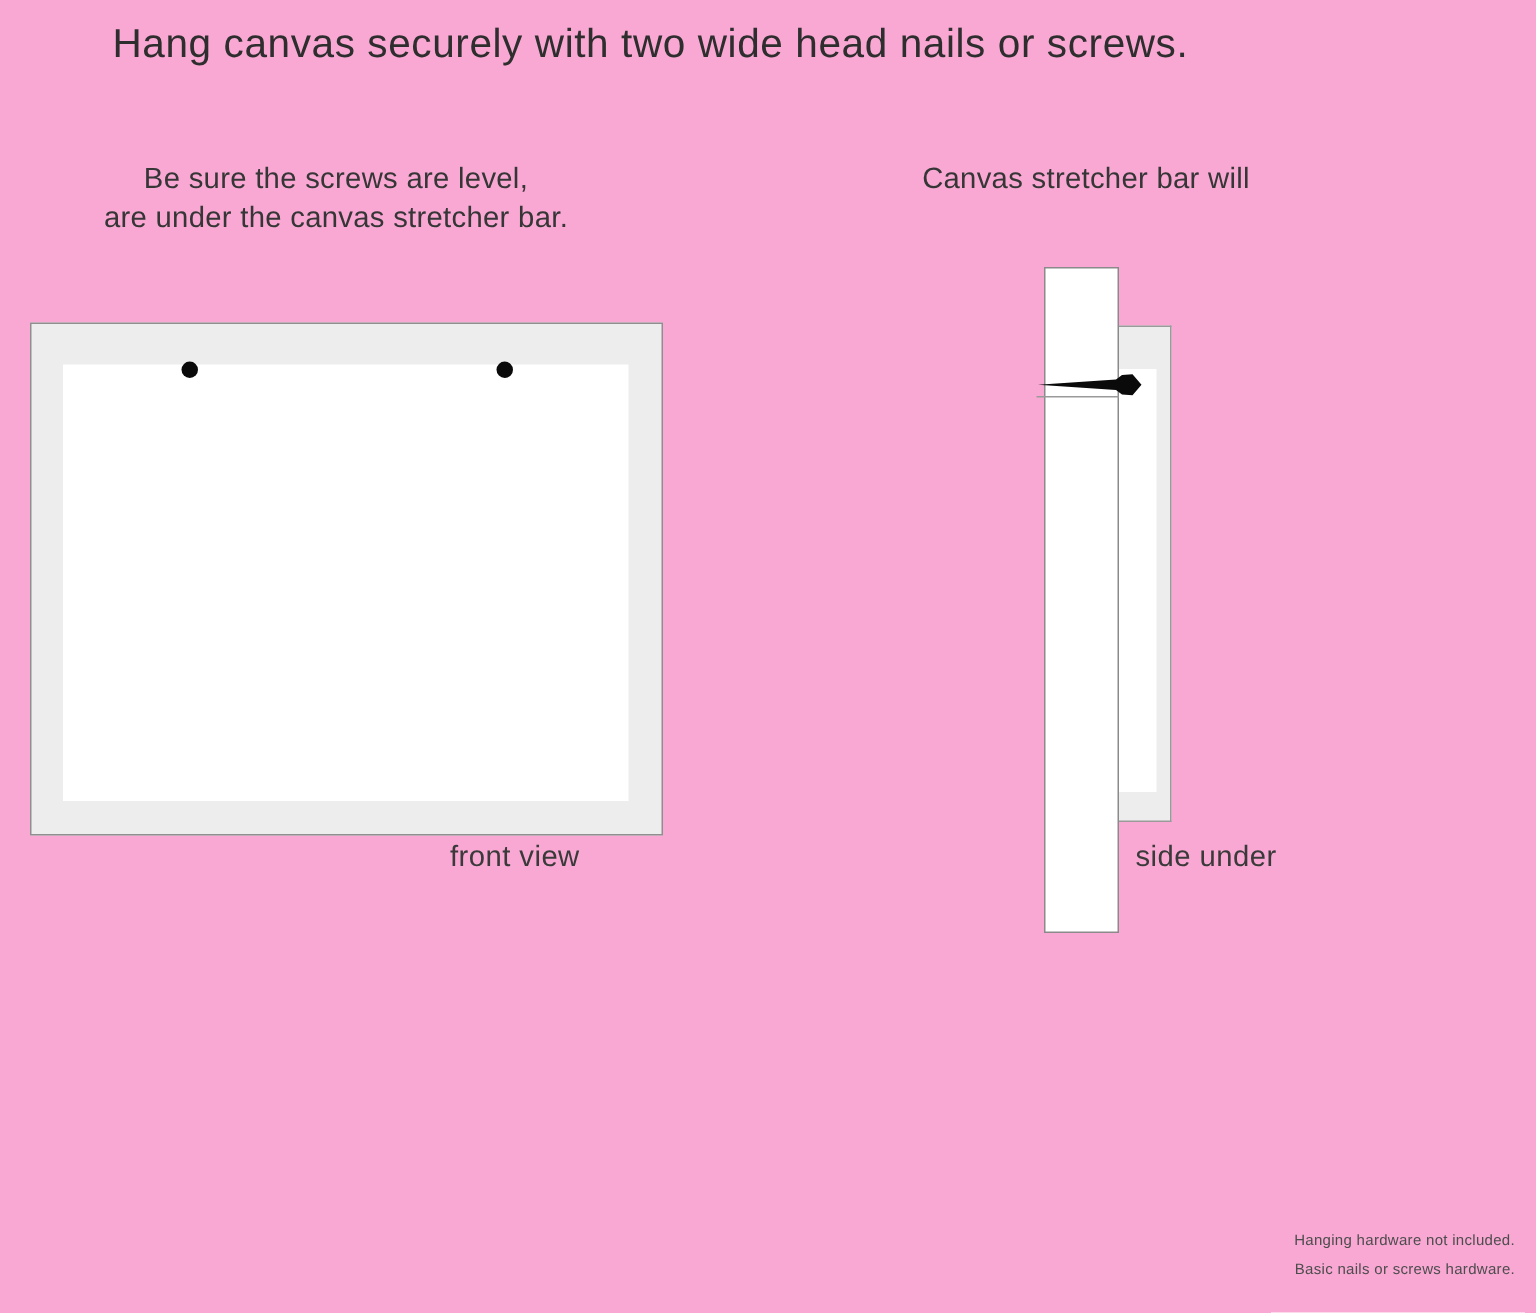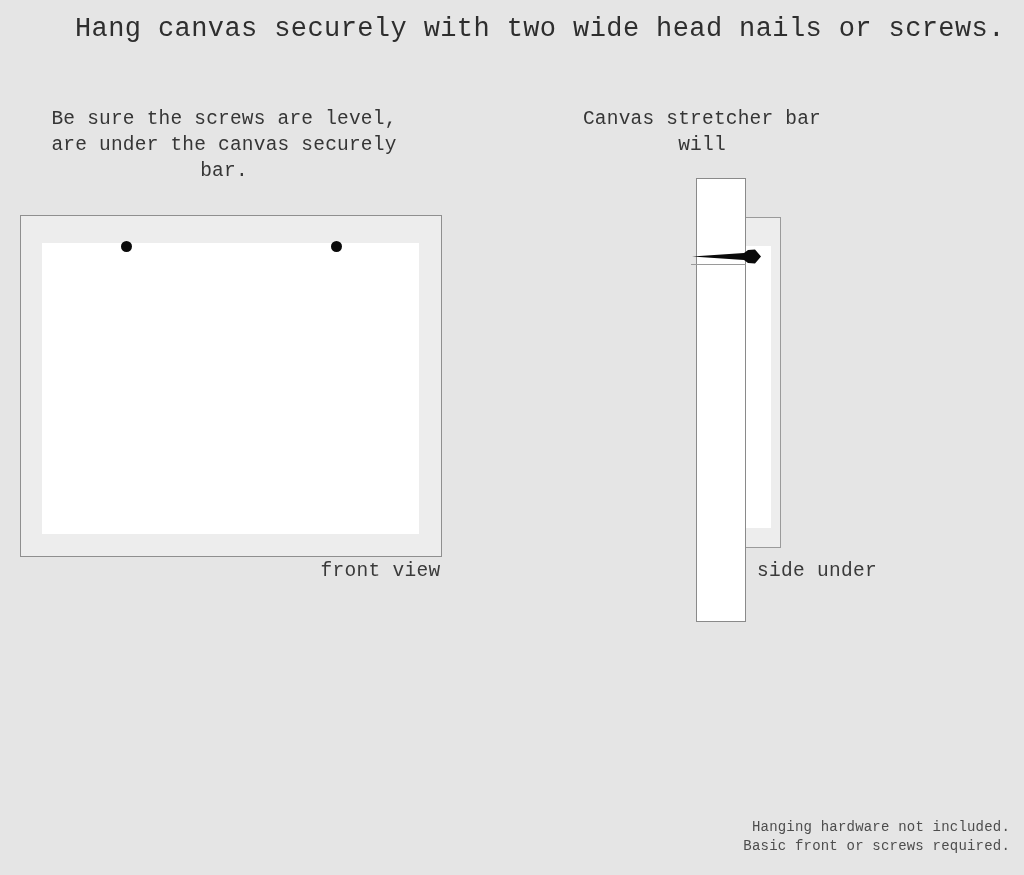--- a/index.html
+++ b/index.html
@@ -1,22 +1,22 @@
 <!DOCTYPE html>
 <html><head>
 <meta charset="utf-8">
 <style>
   * { margin: 0; padding: 0; box-sizing: border-box; }
   html, body { background: #ffffff; }
   .page {
     position: relative;
     width: 1024px;
     height: 875px;
-    background: #e5e5e5;
-    font-family: Liberation Mono, monospace;
+    background: #f9a8d4;
+    font-family: Liberation Sans, sans-serif;
     color: #2f2f2f;
     overflow: hidden;
   }
   .title {
     position: absolute;
     left: 75px;
     top: 14px;
     font-size: 27px;
     font-weight: 300;
     letter-spacing: 0.4px;
@@ -26,21 +26,21 @@
   .instruction {
     position: absolute;
     text-align: center;
     font-size: 19.5px;
     font-weight: 300;
     line-height: 26px;
     color: #363636;
     letter-spacing: 0.2px;
   }
   .instruction.left  { left: 28px;  top: 106px; width: 392px; }
-  .instruction.right { left: 561px; top: 106px; width: 282px; }
+  .instruction.right { left: 583px; top: 106px; width: 282px; }
 
   
   .front-outer {
     position: absolute;
     left: 20px; top: 215px;
     width: 422px; height: 342px;
     background: #ededed;
     border: 1px solid #8f8f8f;
   }
   .front-inner {
@@ -59,21 +59,21 @@
   .screw-dot.two { left: 310px; top: 25px; }
 
   .view-label {
     position: absolute;
     font-size: 19.5px;
     font-weight: 300;
     color: #3a3a3a;
     letter-spacing: 0.3px;
     white-space: nowrap;
   }
-  .view-label.front { left: 310px; top: 560px; width: 141px; text-align: center; }
+  .view-label.front { left: 300px; top: 560px; width: 141px; text-align: left; }
   .view-label.side  { left: 757px; top: 560px; }
 
   
   .side-canvas {
     position: absolute;
     left: 746px; top: 217px;
     width: 35px; height: 331px;
     background: #ededed;
     border: 1px solid #9a9a9a;
     border-left: none;
@@ -98,37 +98,37 @@
     left: 690px; top: 248px;
     width: 74px; height: 19px;
     z-index: 3;
   }
 
   .footer-note {
     position: absolute;
     left: 708px; top: 818px;
     width: 302px;
     text-align: right;
-    font-size: 14px;
+    font-size: 10px;
     font-weight: 300;
     line-height: 19px;
     color: #4d4d4d;
     letter-spacing: 0.2px;
   }
 </style>
 </head>
 <body>
 
 <div class="page">
 
   <div class="title">Hang canvas securely with two wide head nails or screws.</div>
 
   <div class="instruction left">
     <div>Be sure the screws are level,</div>
-    <div>are under the canvas securely bar.</div>
+    <div>are under the canvas stretcher bar.</div>
   </div>
 
   <div class="instruction right">
     <div>Canvas stretcher bar will</div>
   </div>
 
   <div class="front-outer">
     <div class="front-inner"></div>
     <div class="screw-dot one"></div>
     <div class="screw-dot two"></div>
@@ -140,16 +140,16 @@
   </div>
   <div class="wall-bar"></div>
   <svg class="nail" viewBox="0 0 74 19" xmlns="http://www.w3.org/2000/svg">
     <line x1="1" y1="16.5" x2="56" y2="16.5" stroke="#9a9a9a" stroke-width="1"></line>
     <polygon points="2,8.5 54,5 58,2 65,1.5 71,8.5 65,15.5 58,15 54,12" fill="#0a0a0a"></polygon>
   </svg>
   <div class="view-label side">side under</div>
 
   <div class="footer-note">
     <div>Hanging hardware not included.</div>
-    <div>Basic front or screws required.</div>
+    <div>Basic nails or screws hardware.</div>
   </div>
 
 </div>
 
 </body></html>

